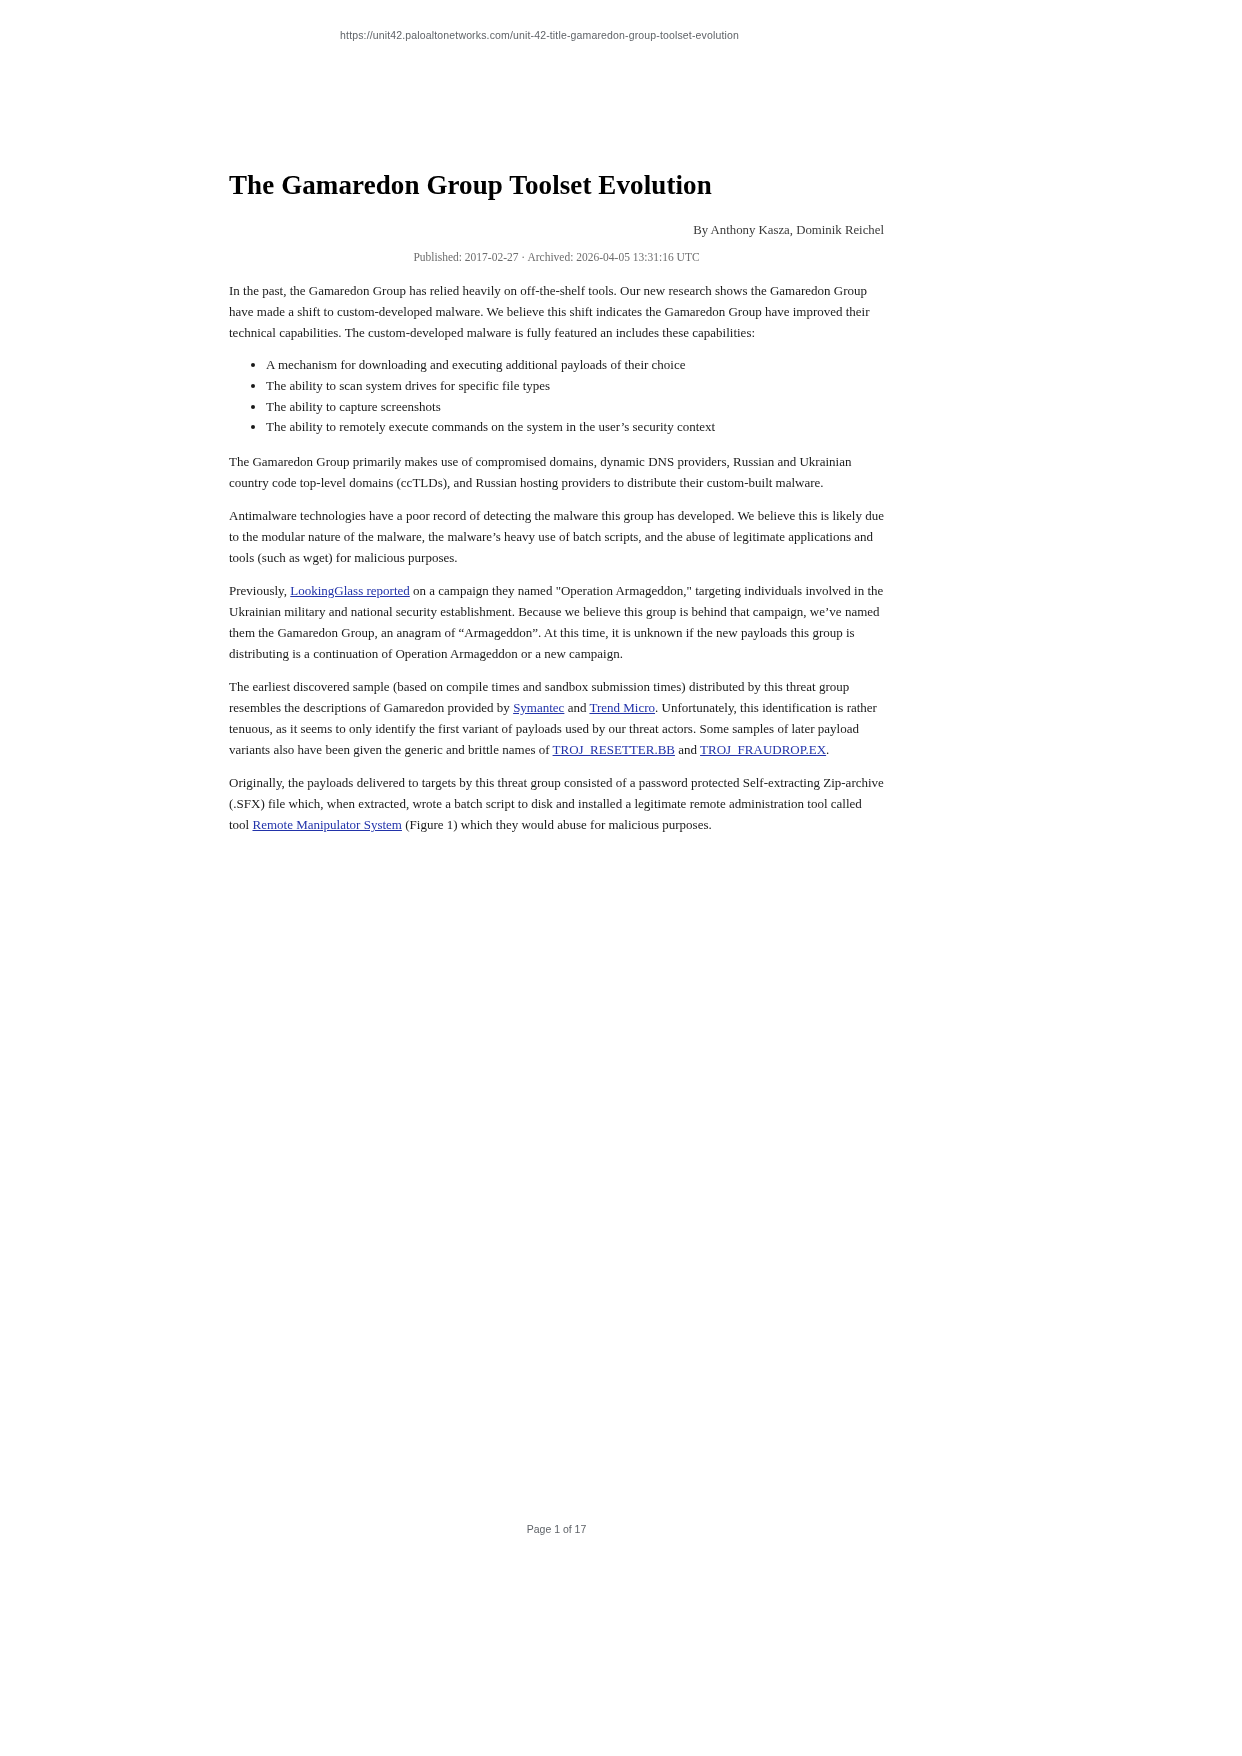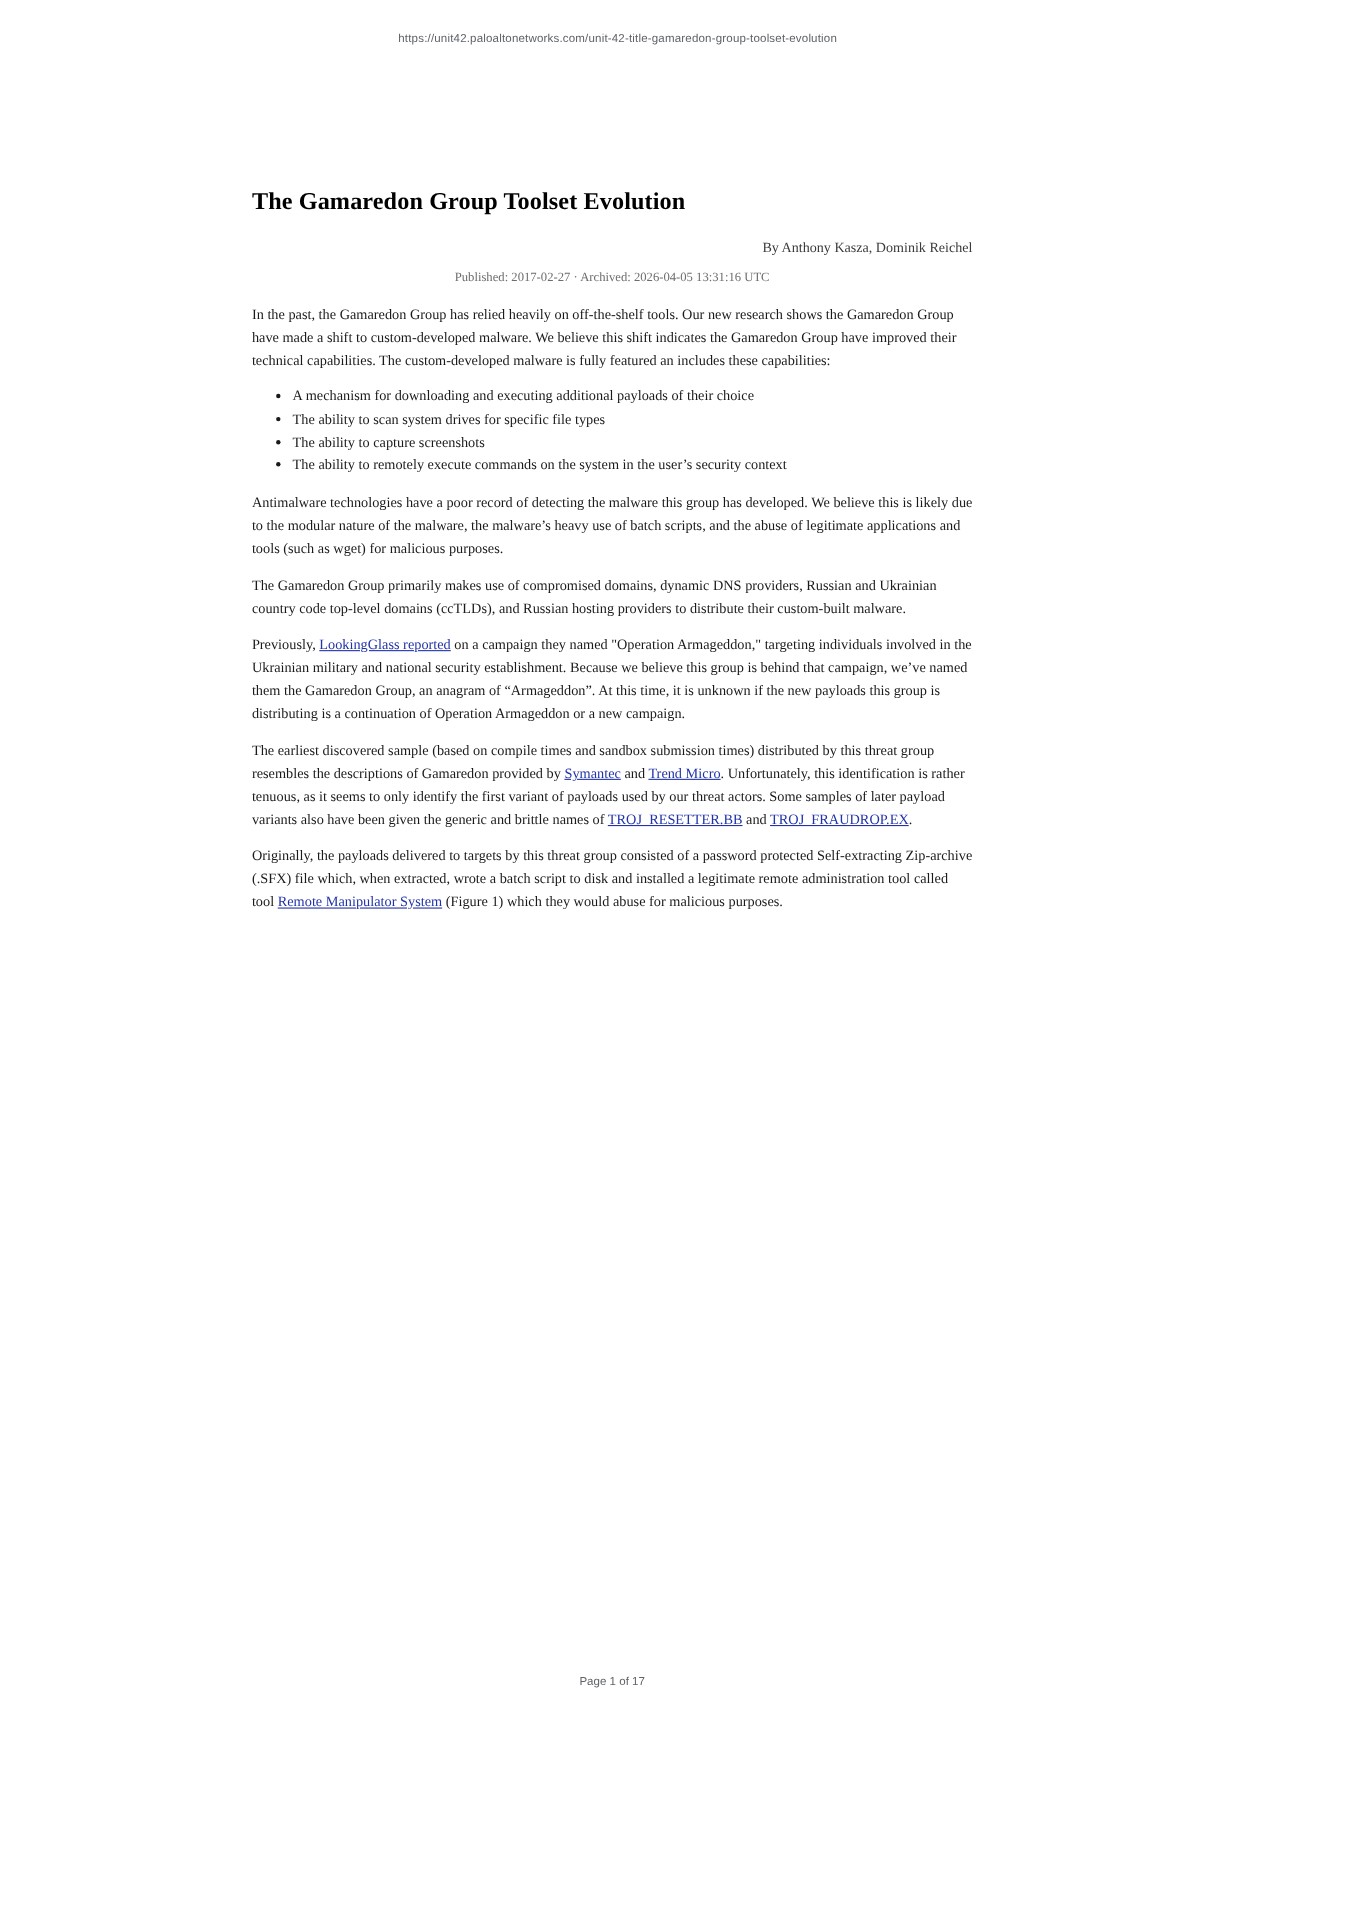--- a/index.html
+++ b/index.html
@@ -11,34 +11,34 @@
   html,body{margin:0;padding:0;}
   body{
     width:1242px;height:1756px;
     background:var(--bg);
     position:relative;
     overflow:hidden;
     font-family:"Liberation Serif",serif;
     color:var(--text);
   }
   .url-header{
-    position:absolute;top:29px;left:234px;width:655px;
+    position:absolute;top:29px;left:212px;width:655px;
     text-align:center;
     font-family:"Liberation Sans",sans-serif;
     font-size:10.5px;
     color:var(--muted);
     letter-spacing:0.15px;
     white-space:nowrap;
   }
   .content{
     position:absolute;top:170px;left:229px;width:655px;
   }
   h1.article-title{
     margin:0 0 22px 0;
-    font-size:22px;
+    font-size:27px;
     font-weight:bold;
     color:#000000;
     letter-spacing:0.1px;
   }
   .byline{
     margin:0 0 13px 0;
     font-size:12.8px;
     color:#3a3a3a;
     text-align:right;
   }
@@ -94,22 +94,22 @@
 
   <p class="body-para">In the past, the Gamaredon Group has relied heavily on off-the-shelf tools. Our new research shows the Gamaredon Group have made a shift to custom-developed malware. We believe this shift indicates the Gamaredon Group have improved their technical capabilities. The custom-developed malware is fully featured an includes these capabilities:</p>
 
   <ul class="capabilities">
     <li>A mechanism for downloading and executing additional payloads of their choice</li>
     <li>The ability to scan system drives for specific file types</li>
     <li>The ability to capture screenshots</li>
     <li>The ability to remotely execute commands on the system in the user’s security context</li>
   </ul>
 
+  <p class="body-para">The Gamaredon Group primarily makes use of compromised domains, dynamic DNS providers, Russian and Ukrainian country code top-level domains (ccTLDs), and Russian hosting providers to distribute their custom-built malware.</p>
   <p class="body-para">Antimalware technologies have a poor record of detecting the malware this group has developed. We believe this is likely due to the modular nature of the malware, the malware’s heavy use of batch scripts, and the abuse of legitimate applications and tools (such as wget) for malicious purposes.</p>
-  <p class="body-para">The Gamaredon Group primarily makes use of compromised domains, dynamic DNS providers, Russian and Ukrainian country code top-level domains (ccTLDs), and Russian hosting providers to distribute their custom-built malware.</p>
   <p class="body-para">Previously, <a class="inline-link" href="#">LookingGlass reported</a> on a campaign they named "Operation Armageddon," targeting individuals involved in the Ukrainian military and national security establishment. Because we believe this group is behind that campaign, we’ve named them the Gamaredon Group, an anagram of “Armageddon”. At this time, it is unknown if the new payloads this group is distributing is a continuation of Operation Armageddon or a new campaign.</p>
 
 
   <p class="body-para">The earliest discovered sample (based on compile times and sandbox submission times) distributed by this threat group resembles the descriptions of Gamaredon provided by <a class="inline-link" href="#">Symantec</a> and <a class="inline-link" href="#">Trend Micro</a>. Unfortunately, this identification is rather tenuous, as it seems to only identify the first variant of payloads used by our threat actors. Some samples of later payload variants also have been given the generic and brittle names of <a class="inline-link" href="#">TROJ_RESETTER.BB</a> and <a class="inline-link" href="#">TROJ_FRAUDROP.EX</a>.</p>
   <p class="body-para">Originally, the payloads delivered to targets by this threat group consisted of a password protected Self-extracting Zip-archive (.SFX) file which, when extracted, wrote a batch script to disk and installed a legitimate remote administration tool called tool <a class="inline-link" href="#">Remote Manipulator System</a> (Figure 1) which they would abuse for malicious purposes.</p>
 </div>
 
 <div class="page-footer">Page 1 of 17</div>
 
 </body></html>

